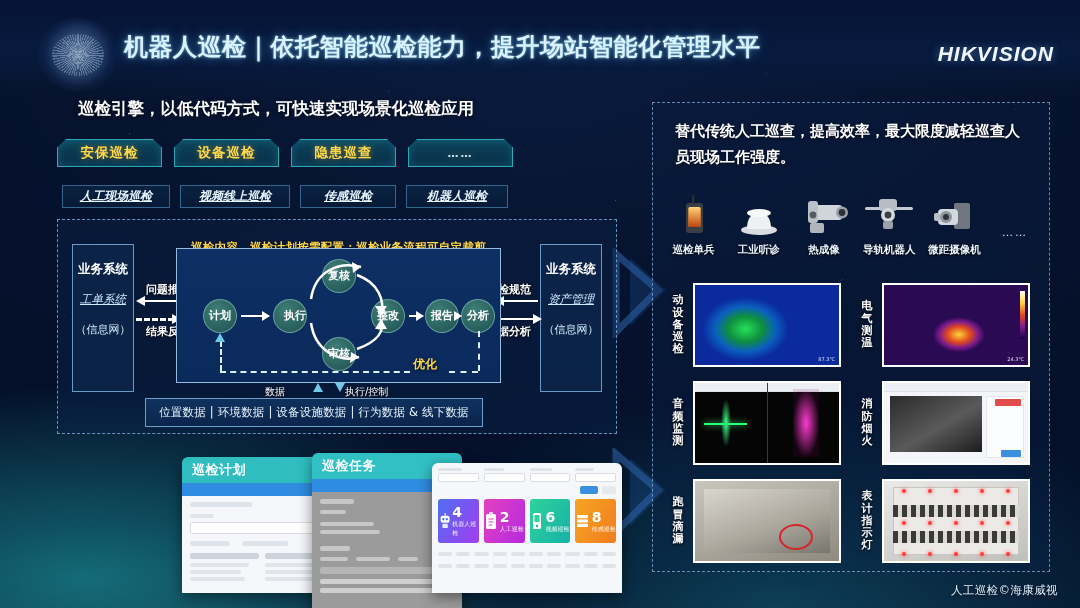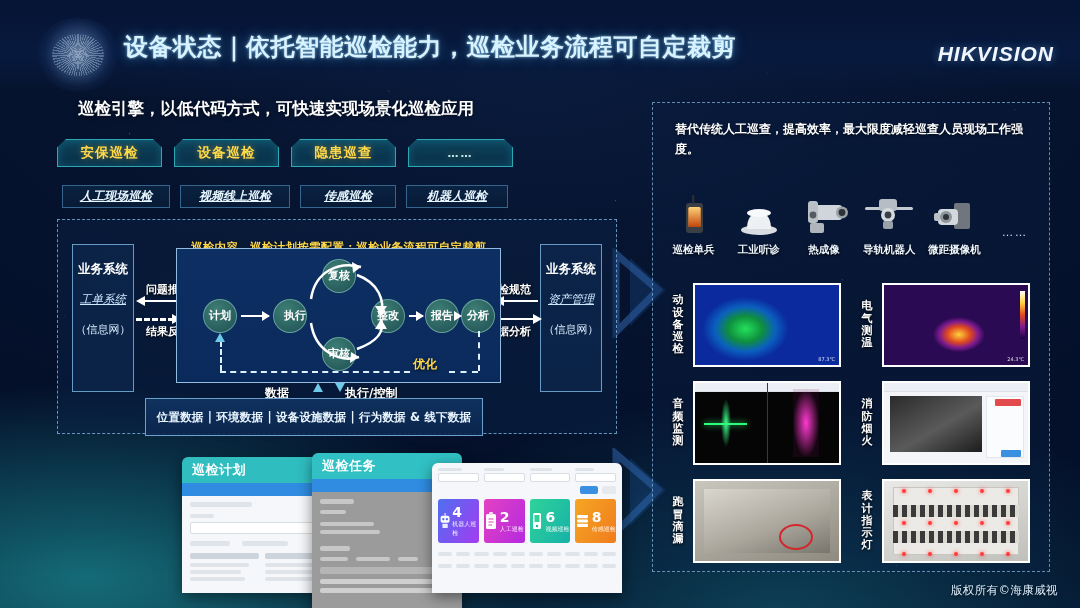--- a/index.html
+++ b/index.html
@@ -170,27 +170,27 @@
   }
   .optlbl {
     position:absolute; left:236px; top:107px;
     font-size:12px; font-weight:700; color:#ffd94a;
     text-shadow:0 1px 3px rgba(0,0,0,.8);
   }
   .dashline { position:absolute; border-top:2px dashed #dff1ff; }
   .dashv    { position:absolute; border-left:2px dashed #dff1ff; }
 
   .databar {
-    position:absolute; left:145px; top:398px; width:338px; height:38px;
+    position:absolute; left:145px; top:398px; width:338px; height:29px;
     border:1px solid rgba(150,210,255,.7);
     background: linear-gradient(180deg, rgba(16,52,98,.9), rgba(11,38,78,.9));
     display:flex; align-items:center; justify-content:center;
-    font-size:11.5px; font-weight:700; color:#eaf6ff; letter-spacing:.2px;
-  }
-  .botlbl { position:absolute; font-size:12px; font-weight:700; color:#ffffff; text-shadow:0 1px 3px #000;}
+    font-size:11.5px; font-weight:400; color:#eaf6ff; letter-spacing:.2px;
+  }
+  .botlbl { position:absolute; font-size:10px; font-weight:400; color:#ffffff; text-shadow:0 1px 3px #000;}
   .lbl-data { left:265px; top:385px; }
   .lbl-ctrl { left:345px; top:385px; }
   .upar {
     position:absolute; width:0;height:0;
     border-left:5px solid transparent; border-right:5px solid transparent; border-bottom:9px solid #6fc9e8;
   }
   .dnar {
     position:absolute; width:0;height:0;
     border-left:5px solid transparent; border-right:5px solid transparent; border-top:9px solid #6fc9e8;
   }
@@ -235,21 +235,21 @@
   .chev { position:absolute; width:58px; height:90px; opacity:.75; }
 
   
   .rpanel {
     position:absolute; left:652px; top:102px; width:398px; height:470px;
     border:1px dashed rgba(160,215,255,.6);
     background: linear-gradient(180deg, rgba(9,28,64,.38), rgba(8,36,72,.3));
   }
   .rlead {
     position:absolute; left:22px; top:16px; width:352px;
-    font-size:12px; line-height:1.7; color:#ffffff; font-weight:700;
+    font-size:15px; line-height:1.7; color:#ffffff; font-weight:700;
     text-shadow:0 1px 3px rgba(0,0,0,.65);
   }
 
   .devrow { position:absolute; left:8px; top:88px; width:382px; display:flex; align-items:flex-end; }
   .dev { width:70px; text-align:center; }
   .dev .ic { height:46px; display:flex; align-items:flex-end; justify-content:center; }
   .dev .dl { font-size:10.5px; color:#eef7ff; margin-top:6px; font-weight:700; text-shadow:0 1px 3px #000;}
   .dev.dots { width:60px; color:#cfe6f5; font-size:11px; letter-spacing:2px; padding-bottom:18px;}
 
   .grid { position:absolute; left:10px; top:178px; width:378px; }
@@ -324,21 +324,21 @@
 </div>
 <div class="chev" style="left:612px; top:448px;">
   <svg width="58" height="90" viewBox="0 0 58 90">
       <polygon points="4,6 46,42 4,84" fill="none" stroke="#3f7fd6" stroke-width="7" opacity="0.55"></polygon>
       <polygon points="18,10 54,42 18,78" fill="#2b6fc4" opacity="0.28"></polygon>
     </svg>
 </div>
 
 <div class="header">
   <div class="globe"></div>
-  <div class="page-title">设备状态｜依托智能巡检能力，巡检业务流程可自定裁剪</div>
+  <div class="page-title">机器人巡检｜依托智能巡检能力，提升场站智能化管理水平</div>
   <div class="brand">HIKVISION</div>
 </div>
 
 <div class="subtitle">巡检引擎，以低代码方式，可快速实现场景化巡检应用</div>
 
 <div class="tabrow">
   <div class="tab">安保巡检</div>
   <div class="tab">设备巡检</div>
   <div class="tab">隐患巡查</div>
   <div class="tab dots">……</div>
@@ -757,13 +757,13 @@
               <i></i>
               <i></i>
               <i></i>
             </div>
         </div>
       </div>
     </div>
   </div>
 </div>
 
-<div class="copyright">版权所有©海康威视</div>
+<div class="copyright">人工巡检©海康威视</div>
 
 </body></html>

